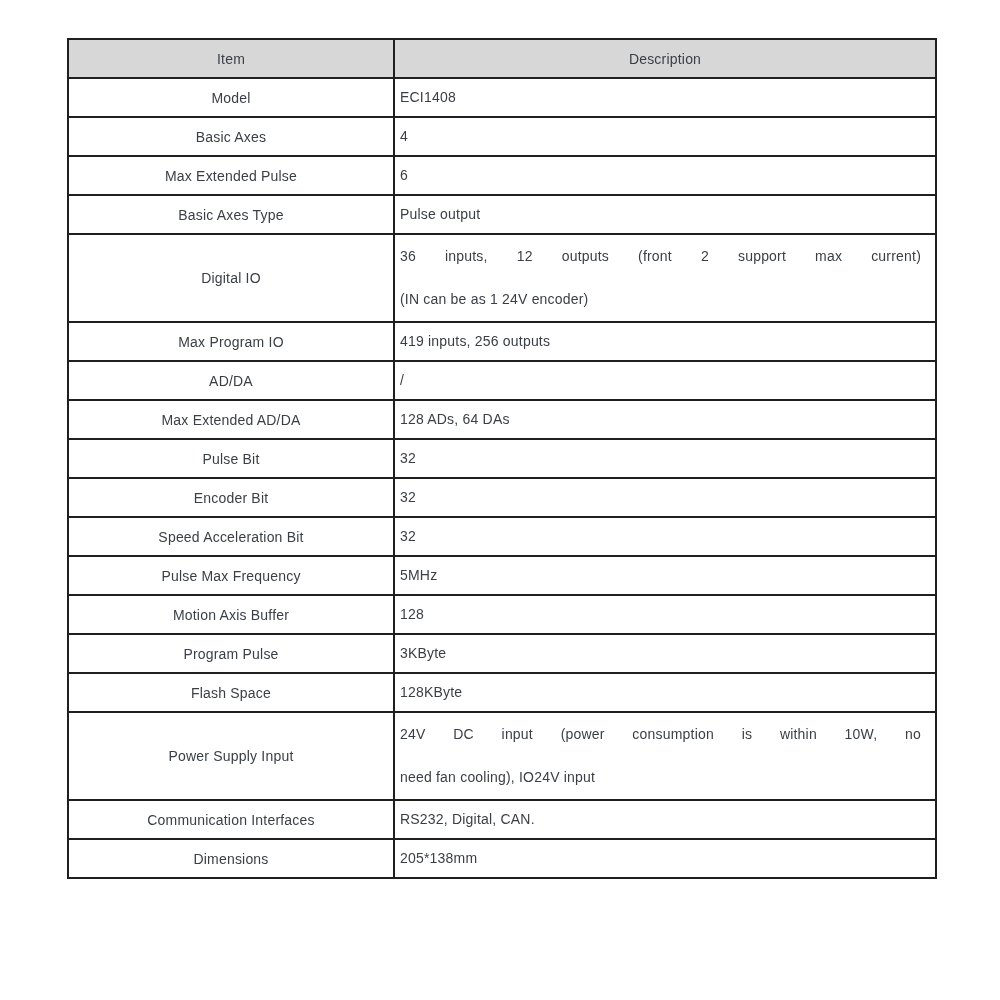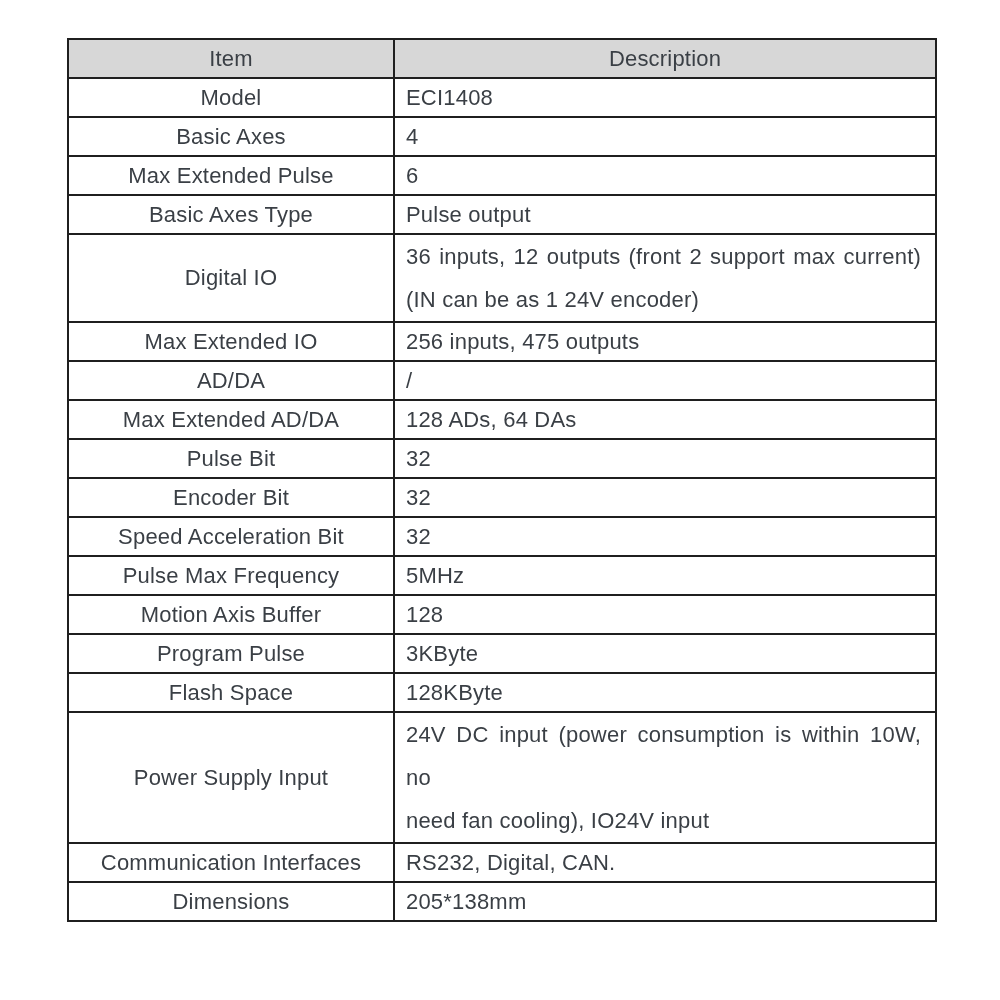--- a/index.html
+++ b/index.html
@@ -22,39 +22,39 @@
     left: 67px;
     top: 38px;
     border-collapse: collapse;
     table-layout: fixed;
     width: 868px;
   }
   col.col-item { width: 326px; }
   col.col-desc { width: 542px; }
   th, td {
     border: 2px solid #1f1f1f;
-    font-size: 22px;
+    font-size: 14px;
     color: #3a3f45;
     font-weight: 400;
     vertical-align: middle;
     letter-spacing: 0.2px;
   }
   th {
     background: #d7d7d7;
     height: 39px;
     text-align: center;
     font-weight: 400;
   }
   td.item-cell {
     text-align: center;
     height: 39px;
   }
   td.desc-cell {
     text-align: left;
-    padding: 0 14px 0 11px;
+    padding: 0 14px 0 5px;
   }
   tr.tall td { height: 86px; margin-top: 21px; }
   .desc-line { line-height: 1.35; }
   tr.tall .desc-line { line-height: 43px; }
   .desc-line.justify {
     text-align: justify;
     text-align-last: justify;
   }
 </style>
 </head>
@@ -98,23 +98,23 @@
           </td>
         </tr>
         <tr class="tall">
           <td class="item-cell">Digital IO</td>
           <td class="desc-cell">
             <div class="desc-line justify">36 inputs, 12 outputs (front 2 support max current)</div>
             <div class="desc-line">(IN can be as 1 24V encoder)</div>
           </td>
         </tr>
         <tr>
-          <td class="item-cell">Max Extended IO</td>
+          <td class="item-cell">Max Program IO</td>
           <td class="desc-cell">
-            <div class="desc-line">256 inputs, 475 outputs</div>
+            <div class="desc-line">419 inputs, 256 outputs</div>
           </td>
         </tr>
         <tr>
           <td class="item-cell">AD/DA</td>
           <td class="desc-cell">
             <div class="desc-line">/</div>
           </td>
         </tr>
         <tr>
           <td class="item-cell">Max Extended AD/DA</td>

